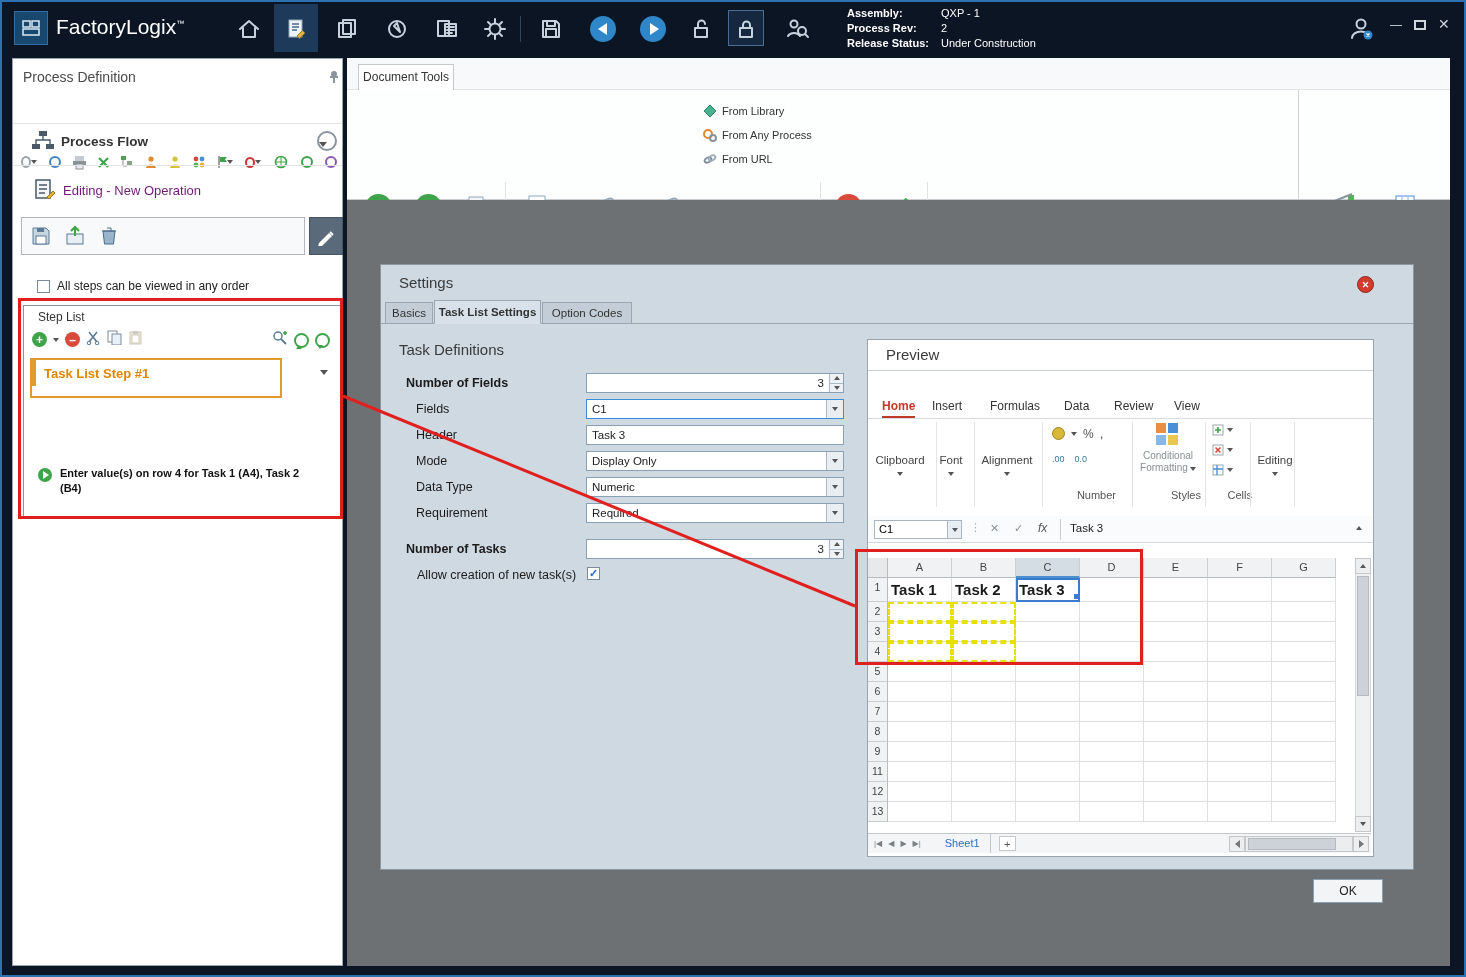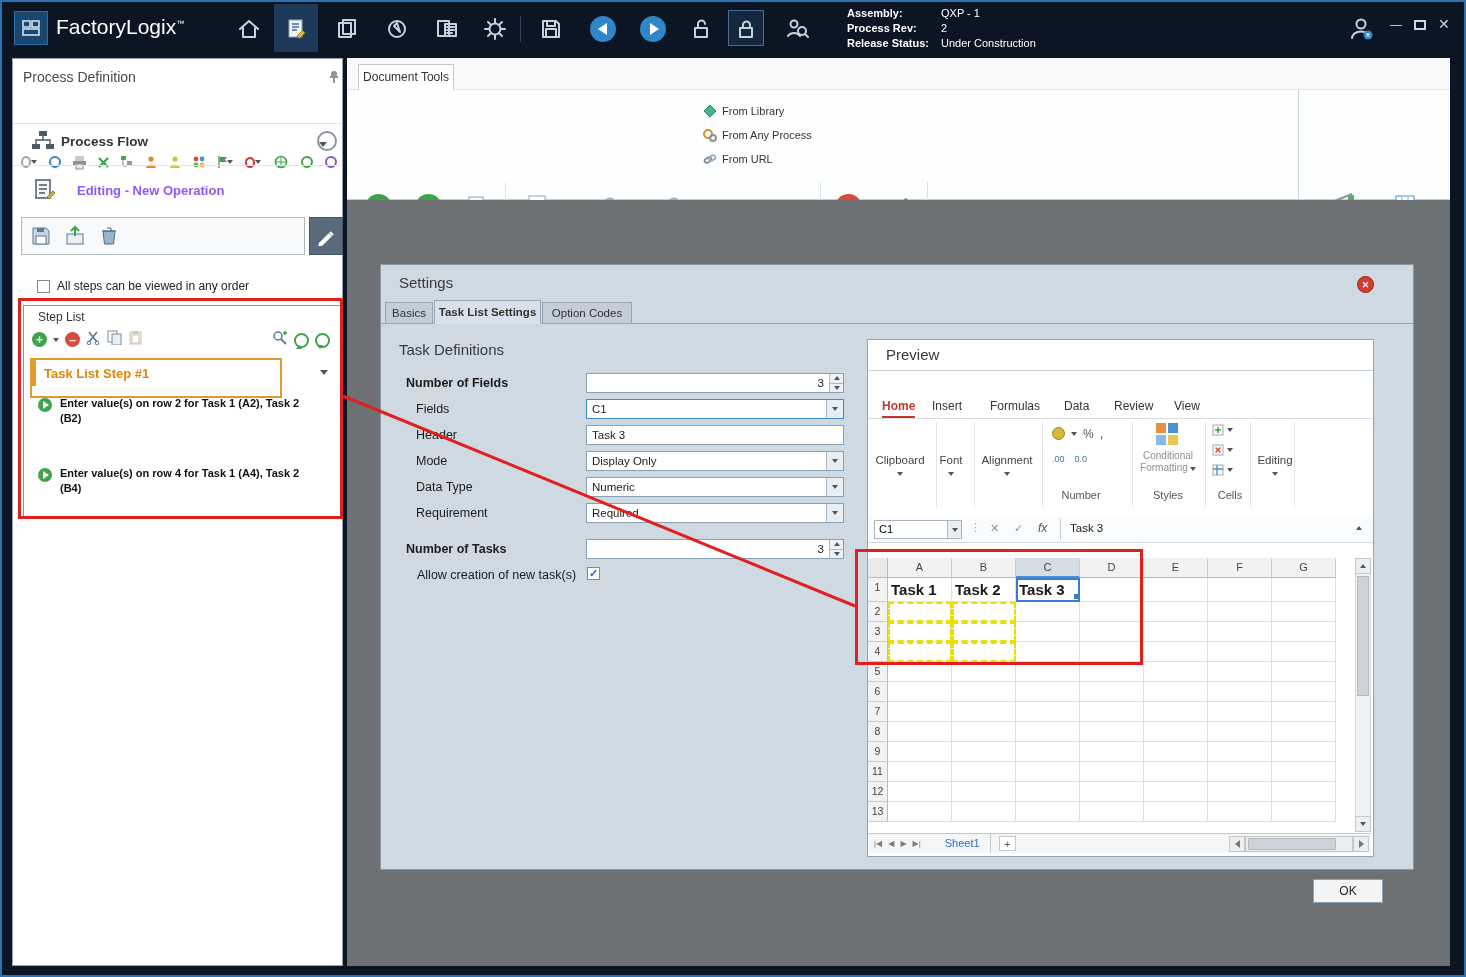--- a/index.html
+++ b/index.html
@@ -44,21 +44,21 @@
   .spinval{position:absolute;right:19px;top:0;line-height:18px}
   .spinbtns{position:absolute;right:0;top:0;width:14px;height:18px;display:flex;flex-direction:column}
   .sb{flex:1;border-left:1px solid #a8b8c6;display:flex;align-items:center;justify-content:center;background:#eef2f6}
   .sb+.sb{border-top:1px solid #a8b8c6}
   
   .pbox{left:865px;top:337px;width:507px;height:518px;background:#fff;border:1px solid #98a4ae}
   .xtab{position:absolute;top:394px;height:22px;font-size:12px;color:#333;line-height:21px}
   .xtab.active{color:#c0392b;border-bottom:2px solid #c0392b;font-weight:bold}
   .xgc{position:absolute;text-align:center;font-size:11.5px;color:#444}
   .xsep{position:absolute;top:420px;width:1px;height:85px;background:#e2e5e8}
-  .xgl{position:absolute;top:487px;font-size:11px;color:#555;text-align:center}
+  .xgl{position:absolute;top:487px;font-size:11px;color:#555;text-align:right}
   .ss-row{display:flex;height:20px}
   .ss-row.first{height:24px}
   .ss-row.first .ss-cell{line-height:23px}
   .ss-corner{width:20px;background:#e7e9eb;border-right:1px solid #b8bcc0;border-bottom:1px solid #b8bcc0;flex:none}
   .ss-colhead{width:64px;flex:none;background:#f1f2f3;border-right:1px solid #cbced1;border-bottom:1px solid #b8bcc0;font-size:11px;color:#444;text-align:center;line-height:19px}
   .ss-colhead.active{background:#d4dce4;border-bottom:2px solid #4a90d0}
   .ss-rowhead{width:20px;flex:none;background:#f1f2f3;border-right:1px solid #b8bcc0;border-bottom:1px solid #cbced1;font-size:10.5px;color:#444;text-align:center;line-height:19px}
   .ss-cell{width:64px;flex:none;border-right:1px solid #dddfe1;border-bottom:1px solid #dddfe1;font-size:15px;padding-left:3px;overflow:hidden;white-space:nowrap;line-height:19px;position:relative;background:#fff}
   .ss-cell.bold{font-weight:bold;color:#1a1a1a}
   .ss-cell.dashed{outline:2px dashed #e8e000;outline-offset:-2px}
@@ -287,21 +287,21 @@
     <div class="abs fcc ring" style="left:304px;top:72px;width:20px;height:20px;border-color:#8a949e"><span class="tri tri-d" style="margin-top:2px"></span></div>
     <div class="ldiv" style="left:0;top:106px;width:329px"></div>
 
     <div class="abs" style="left:20px;top:118px">
       <svg width="24" height="24">
           <rect x="3" y="3" width="14" height="18" fill="#f4f6f8" stroke="#4a5a6a" stroke-width="1.5"></rect>
           <path d="M6 8h8M6 12h8M6 16h6" stroke="#4a5a6a" stroke-width="1.3"></path>
           <path d="M14 20 l6-6 2 2 -6 6 z" fill="#e2b23c" stroke="#9a7a20"></path>
         </svg>
     </div>
-    <div class="abs" style="left:64px;top:124px;font-size:13px;font-weight:bold;color:#8b5cf6">Editing - New Operation</div>
+    <div class="abs" style="left:50px;top:124px;font-size:13px;font-weight:normal;color:#701a75">Editing - New Operation</div>
 
     <div class="abs" style="left:8px;top:158px;width:284px;height:38px;background:#f8f9fa;border:1px solid #b0b6bc">
       <div class="abs fcc" style="left:4px;top:3px;width:30px;height:30px">
         <svg width="22" height="22">
             <path d="M3 3 H16 L19 6 V19 H3 Z" fill="#c8d4de" stroke="#5a7a96"></path>
             <rect x="7" y="3" width="7" height="4" fill="#5a7a96"></rect>
             <rect x="6" y="11" width="10" height="8" fill="#fff" stroke="#5a7a96"></rect>
           </svg>
       </div>
       <div class="abs fcc" style="left:38px;top:3px;width:30px;height:30px">
@@ -360,26 +360,20 @@
         <span class="ring fcc" style="width:15px;height:15px;border-color:#3fa34a"><span class="tri tri-us" style="border-bottom-color:#3fa34a"></span></span>
         <span class="ring fcc" style="width:15px;height:15px;border-color:#3fa34a"><span class="tri tri-ds" style="border-top-color:#3fa34a"></span></span>
       </div>
 
       <div class="abs" style="left:6px;top:52px;width:252px;height:40px;border:2px solid #e09a2e;background:#fff">
         <div class="abs" style="left:0;top:0;width:4px;height:26px;background:#e09a2e"></div>
         <div class="abs" style="left:12px;top:6px;font-size:13px;font-weight:bold;color:#e08600;white-space:nowrap">Task List Step #1</div>
       </div>
       <span class="abs tri tri-d" style="left:296px;top:64px"></span>
 
-      <div class="abs" style="left:14px;top:90px;display:flex;gap:8px">
-        <span class="dot" style="width:14px;height:14px;background:#3fa34a;flex:none;margin-top:2px">
-            <span class="tri" style="border-top:4px solid transparent;border-bottom:4px solid transparent;border-left:6px solid #fff;margin-left:2px"></span>
-          </span>
-        <span style="width:262px;font-size:11px;font-weight:bold;color:#111;line-height:15px">Enter value(s) on row 2 for Task 1 (A2), Task 2 (B2)</span>
-      </div>
       <div class="abs" style="left:14px;top:160px;display:flex;gap:8px">
         <span class="dot" style="width:14px;height:14px;background:#3fa34a;flex:none;margin-top:2px">
             <span class="tri" style="border-top:4px solid transparent;border-bottom:4px solid transparent;border-left:6px solid #fff;margin-left:2px"></span>
           </span>
         <span style="width:262px;font-size:11px;font-weight:bold;color:#111;line-height:15px">Enter value(s) on row 4 for Task 1 (A4), Task 2 (B4)</span>
       </div>
     </div>
   </div>
 
   <div class="abs ribbon">

